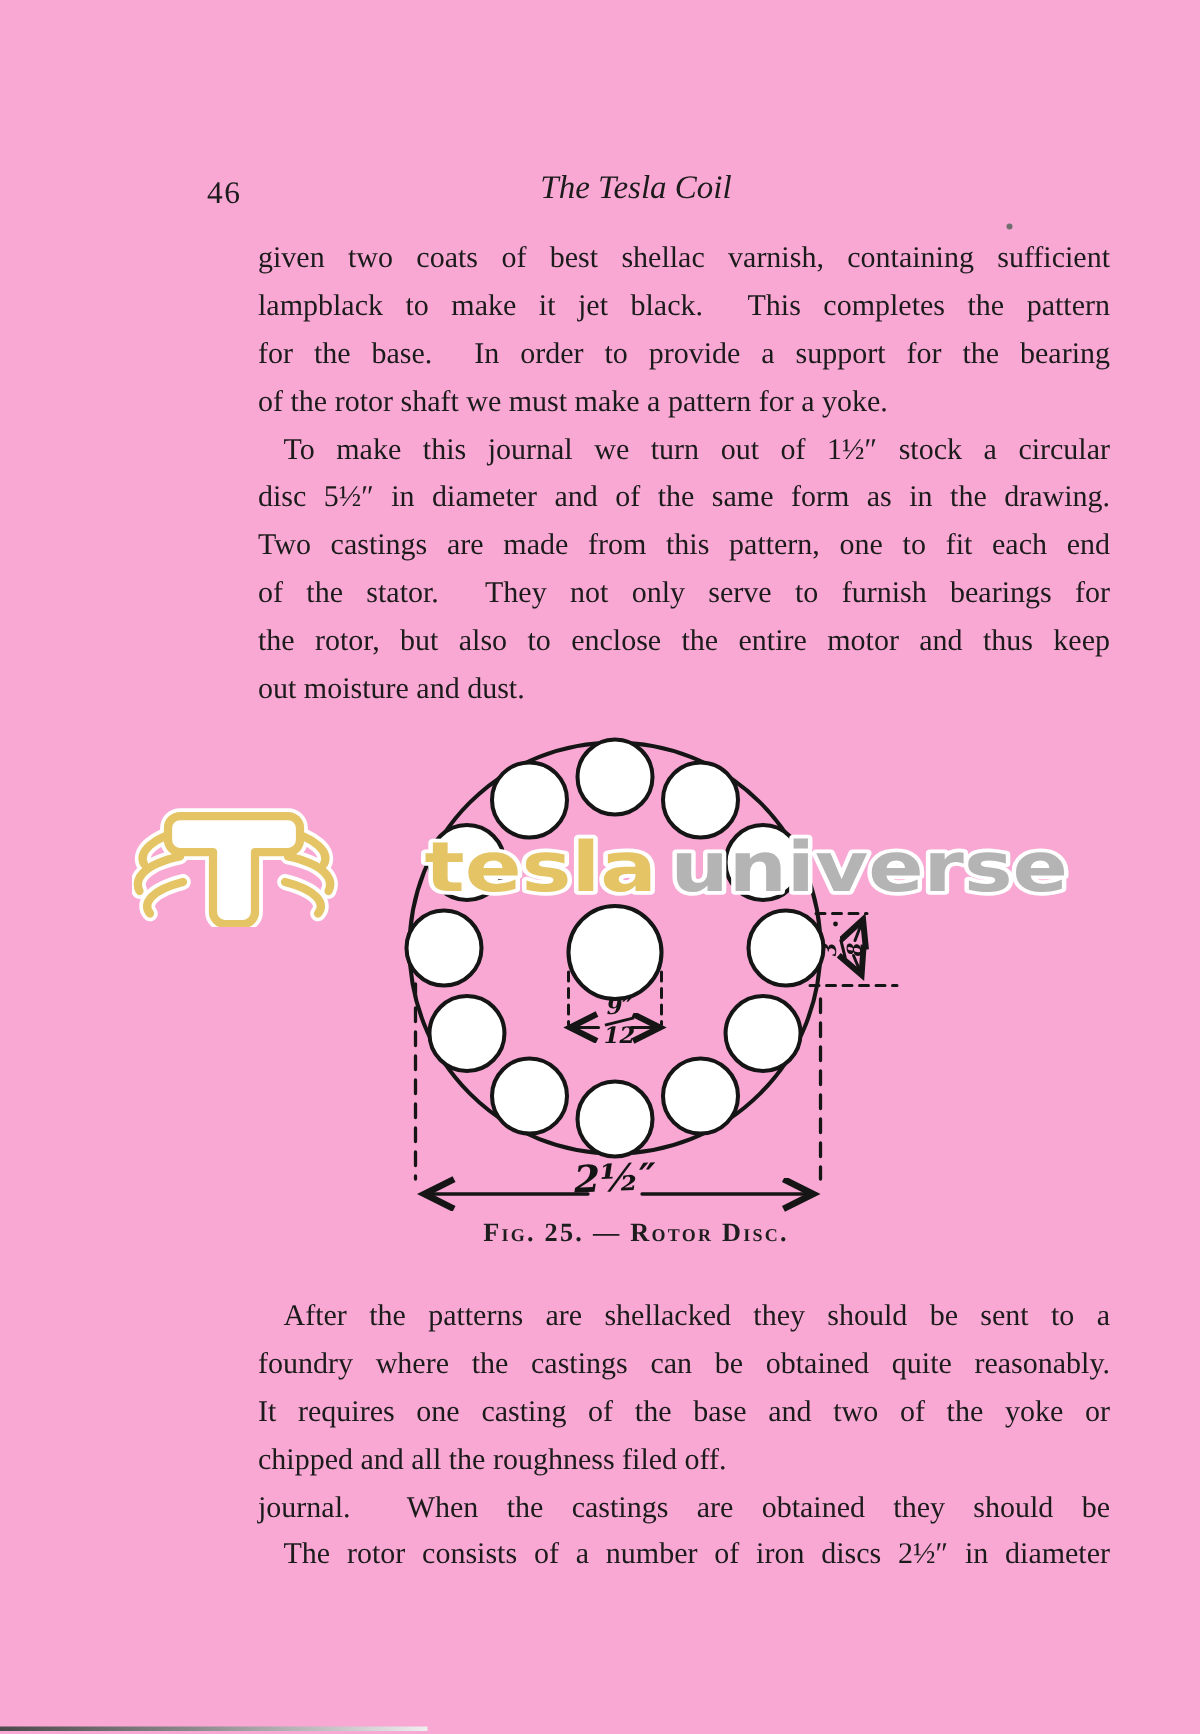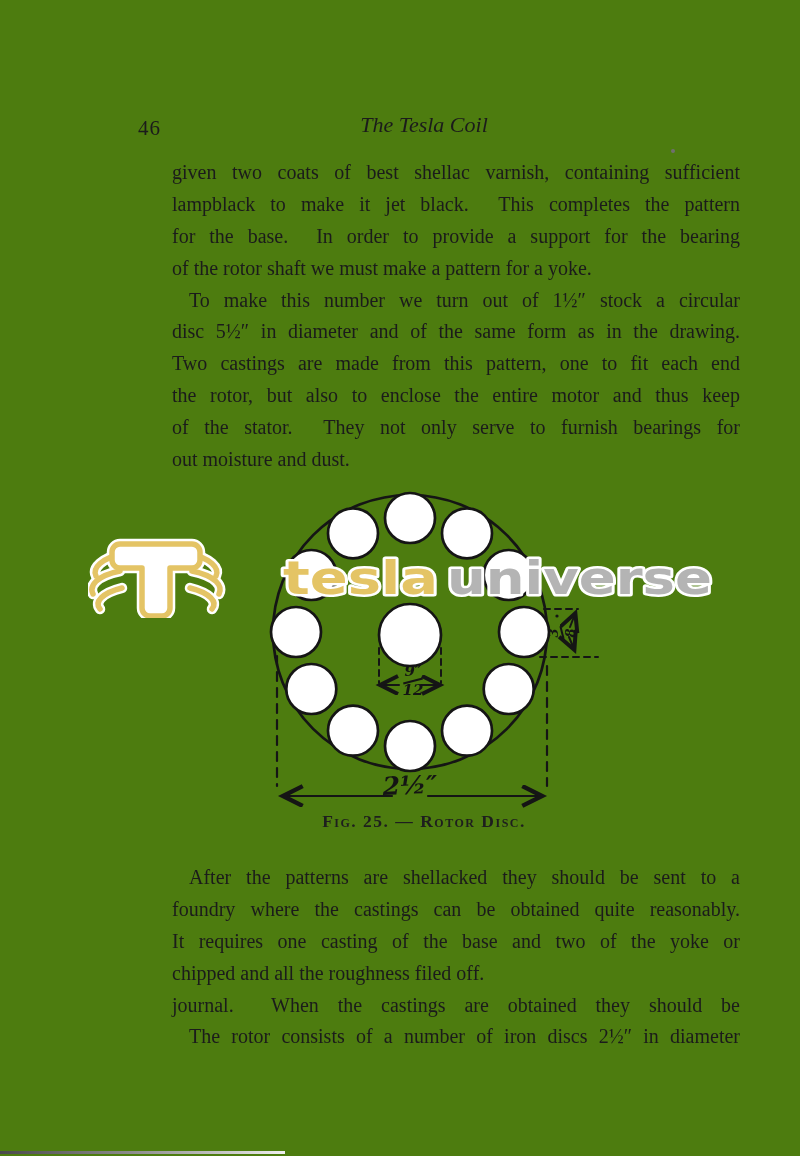--- a/index.html
+++ b/index.html
@@ -1,16 +1,16 @@
 <!DOCTYPE html>
 <html><head>
 <meta charset="utf-8">
 <style>
   html,body{margin:0;padding:0;background:#ffffff;}
-  #page{position:relative;width:800px;height:1156px;background:#4d7c0f;overflow:hidden;
+  #page{position:relative;width:800px;height:1156px;background:#f9a8d4;overflow:hidden;
         font-family:"Liberation Serif",serif;color:#1b1b1b;}
   .abs{position:absolute;}
   .pageno{left:138px;top:116px;font-size:21px;letter-spacing:1px;}
   .runtitle{left:140px;top:112px;width:568px;text-align:center;font-style:italic;font-size:22px;}
   .body-block{left:140px;width:568px;font-size:20px;line-height:31.9px;margin-left:32px;}
   #body-upper{top:157px;}
   #body-lower{top:862px;}
   .line{height:31.9px;white-space:normal;}
   .just{text-align:justify;text-align-last:justify;}
   .last{text-align:left;text-align-last:left;}
@@ -39,25 +39,25 @@
 <div id="page">
 
   <div class="abs pageno">46</div>
   <div class="abs runtitle">The Tesla Coil</div>
 
   <div class="abs body-block" id="body-upper">
     <div class="line just">given two coats of best shellac varnish, containing sufficient</div>
     <div class="line just">lampblack to make it jet black.&nbsp; This completes the pattern</div>
     <div class="line just">for the base.&nbsp; In order to provide a support for the bearing</div>
     <div class="line last">of the rotor shaft we must make a pattern for a yoke.</div>
-    <div class="line just indent">To make this number we turn out of 1½″ stock a circular</div>
+    <div class="line just indent">To make this journal we turn out of 1½″ stock a circular</div>
     <div class="line just">disc 5½″ in diameter and of the same form as in the drawing.</div>
     <div class="line just">Two castings are made from this pattern, one to fit each end</div>
+    <div class="line just">of the stator.&nbsp; They not only serve to furnish bearings for</div>
     <div class="line just">the rotor, but also to enclose the entire motor and thus keep</div>
-    <div class="line just">of the stator.&nbsp; They not only serve to furnish bearings for</div>
     <div class="line last">out moisture and dust.</div>
   </div>
 
   <svg id="fig-svg" class="abs" width="380" height="365" viewBox="0 0 380 365">
     <defs>
       <marker id="ah" orient="auto" markerWidth="13" markerHeight="12" refX="9.5" refY="5">
         <path d="M1,0.5 L10,5 L1,9.5" fill="none" stroke="#151515" stroke-width="2"></path>
       </marker>
     </defs>
     <g stroke="#151515" stroke-width="2.7" fill="none" stroke-linecap="round">

